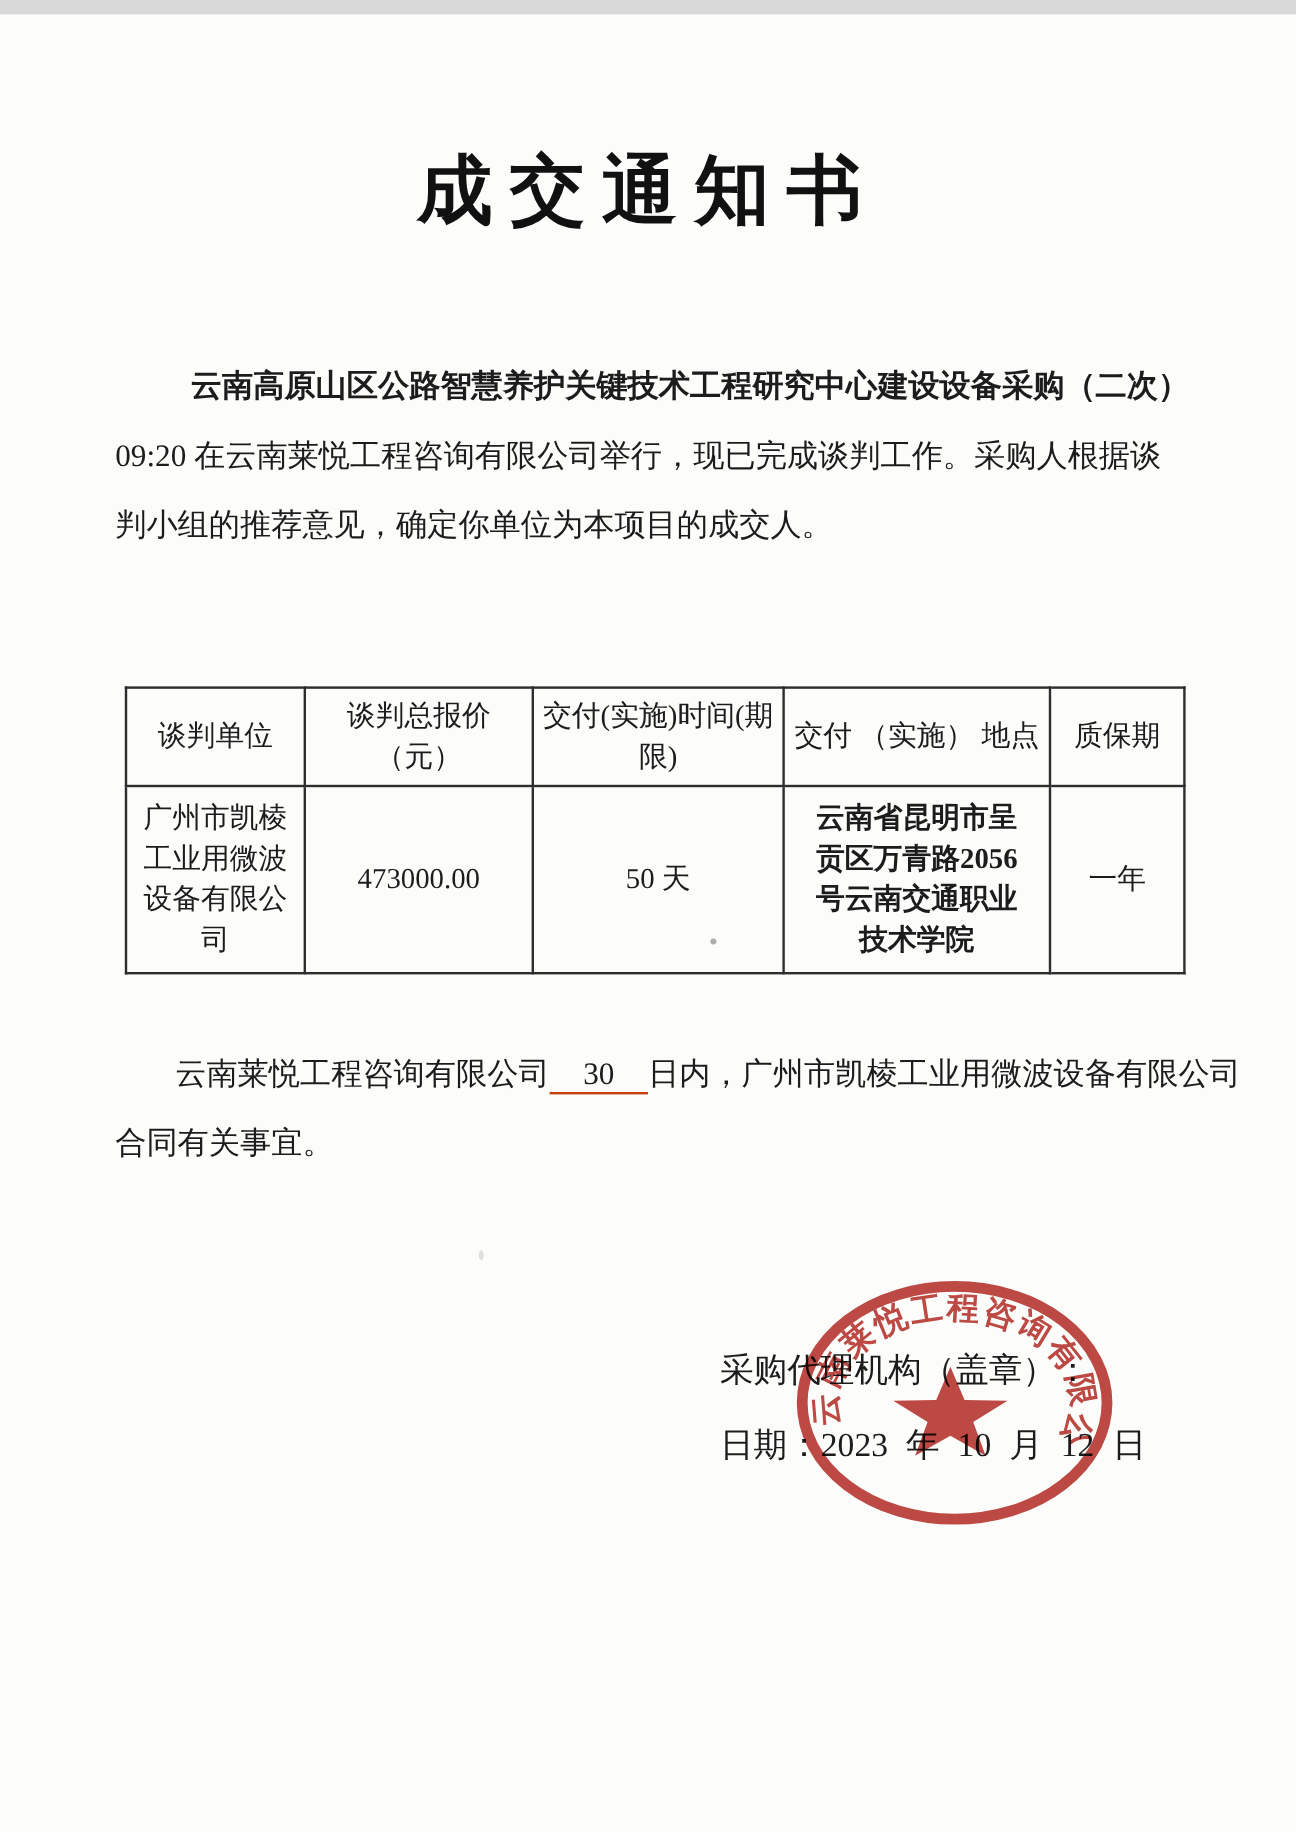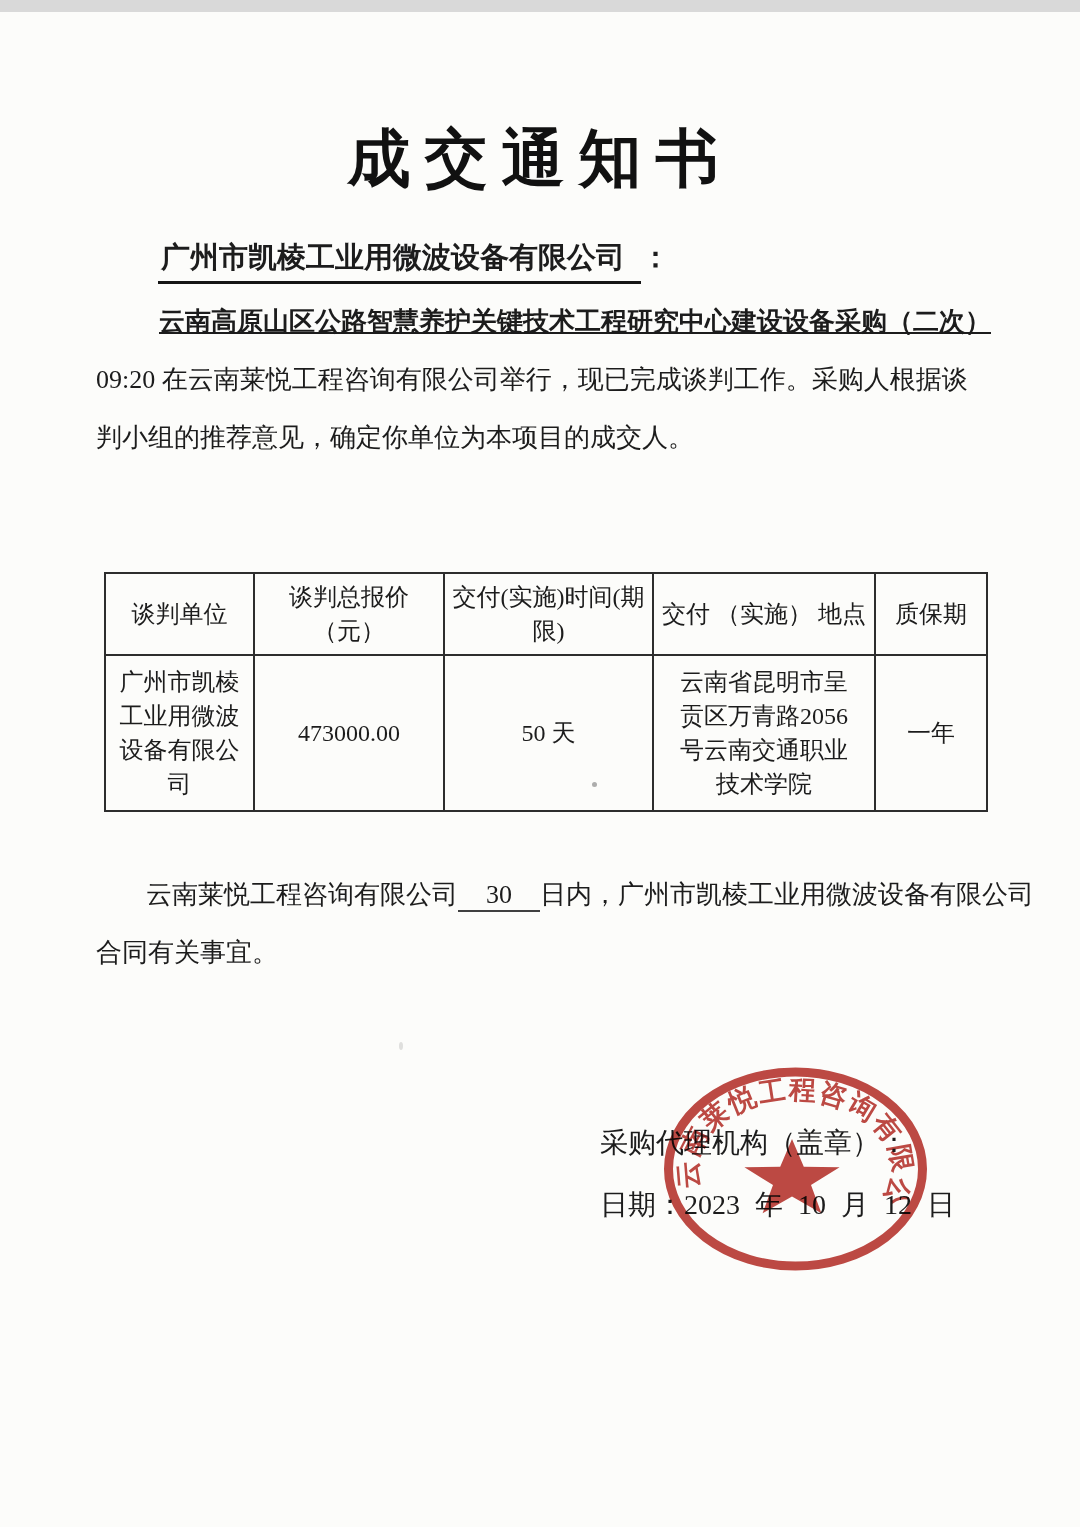--- a/index.html
+++ b/index.html
@@ -17,39 +17,39 @@
     position:absolute;top:226px;left:158px;
     font-size:29px;font-weight:bold;white-space:nowrap;
   }
   .recipient-name{
     display:inline-block;border-bottom:3px solid #151515;
     padding:0 16px 3px 3px;
   }
   .para{position:absolute;top:281px;left:96px;width:884px;font-size:26px;}
   .pline{height:58px;line-height:58px;white-space:nowrap;}
   .indent1{padding-left:63px;}
-  .bold{font-weight:bold;text-decoration:underline;}
+  .bold{font-weight:bold;}
   .doc-table{
     position:absolute;top:560px;left:104px;
     border-collapse:collapse;table-layout:fixed;
   }
   .doc-table th,.doc-table td{
     border:2px solid #2d2d2d;text-align:center;vertical-align:middle;
     font-weight:normal;font-size:24px;line-height:34px;
     padding:0 6px;overflow:hidden;
   }
   .doc-table th{height:80px;}
   .doc-table td{height:154px;}
   .doc-table th.col-price{padding:0 16px;}
-  .doc-table td.col-addr{padding:0 16px;}
+  .doc-table td.col-addr{padding:0 16px;font-weight:bold;}
   .para2{position:absolute;top:854px;left:96px;width:884px;font-size:26px;}
   .indent2{padding-left:50px;}
   .blank-fill{
     display:inline-block;min-width:82px;text-align:center;
-    border-bottom:2px solid #404040;line-height:30px;
+    border-bottom:2px solid #c2410c;line-height:30px;
   }
   .footer{position:absolute;top:1100px;left:600px;font-size:28px;}
   .fline{height:62px;line-height:62px;white-space:nowrap;}
   .fline-date{word-spacing:8px;}
   .stamp{
     position:absolute;top:1051px;left:659px;width:274px;height:213px;
     mix-blend-mode:multiply;opacity:0.92;
   }
   .stamp-text{font-size:27px;font-weight:bold;letter-spacing:2px;}
   .speck{
@@ -61,23 +61,20 @@
     border-radius:50%;background:#9a9a9a;opacity:.3;
   }
 </style>
 </head>
 <body>
 
 <div class="page">
 
   <h1 class="title">成交通知书</h1>
 
-  <div class="recipient">
-    <span class="recipient-name">广州市凯棱工业用微波设备有限公司</span><span>：</span>
-  </div>
 
   <div class="para">
     <div class="pline indent1 bold">云南高原山区公路智慧养护关键技术工程研究中心建设设备采购（二次）</div>
     <div class="pline">09:20 在云南莱悦工程咨询有限公司举行，现已完成谈判工作。采购人根据谈</div>
     <div class="pline">判小组的推荐意见，确定你单位为本项目的成交人。</div>
   </div>
 
   <table class="doc-table">
     <colgroup>
       <col style="width:149px">

